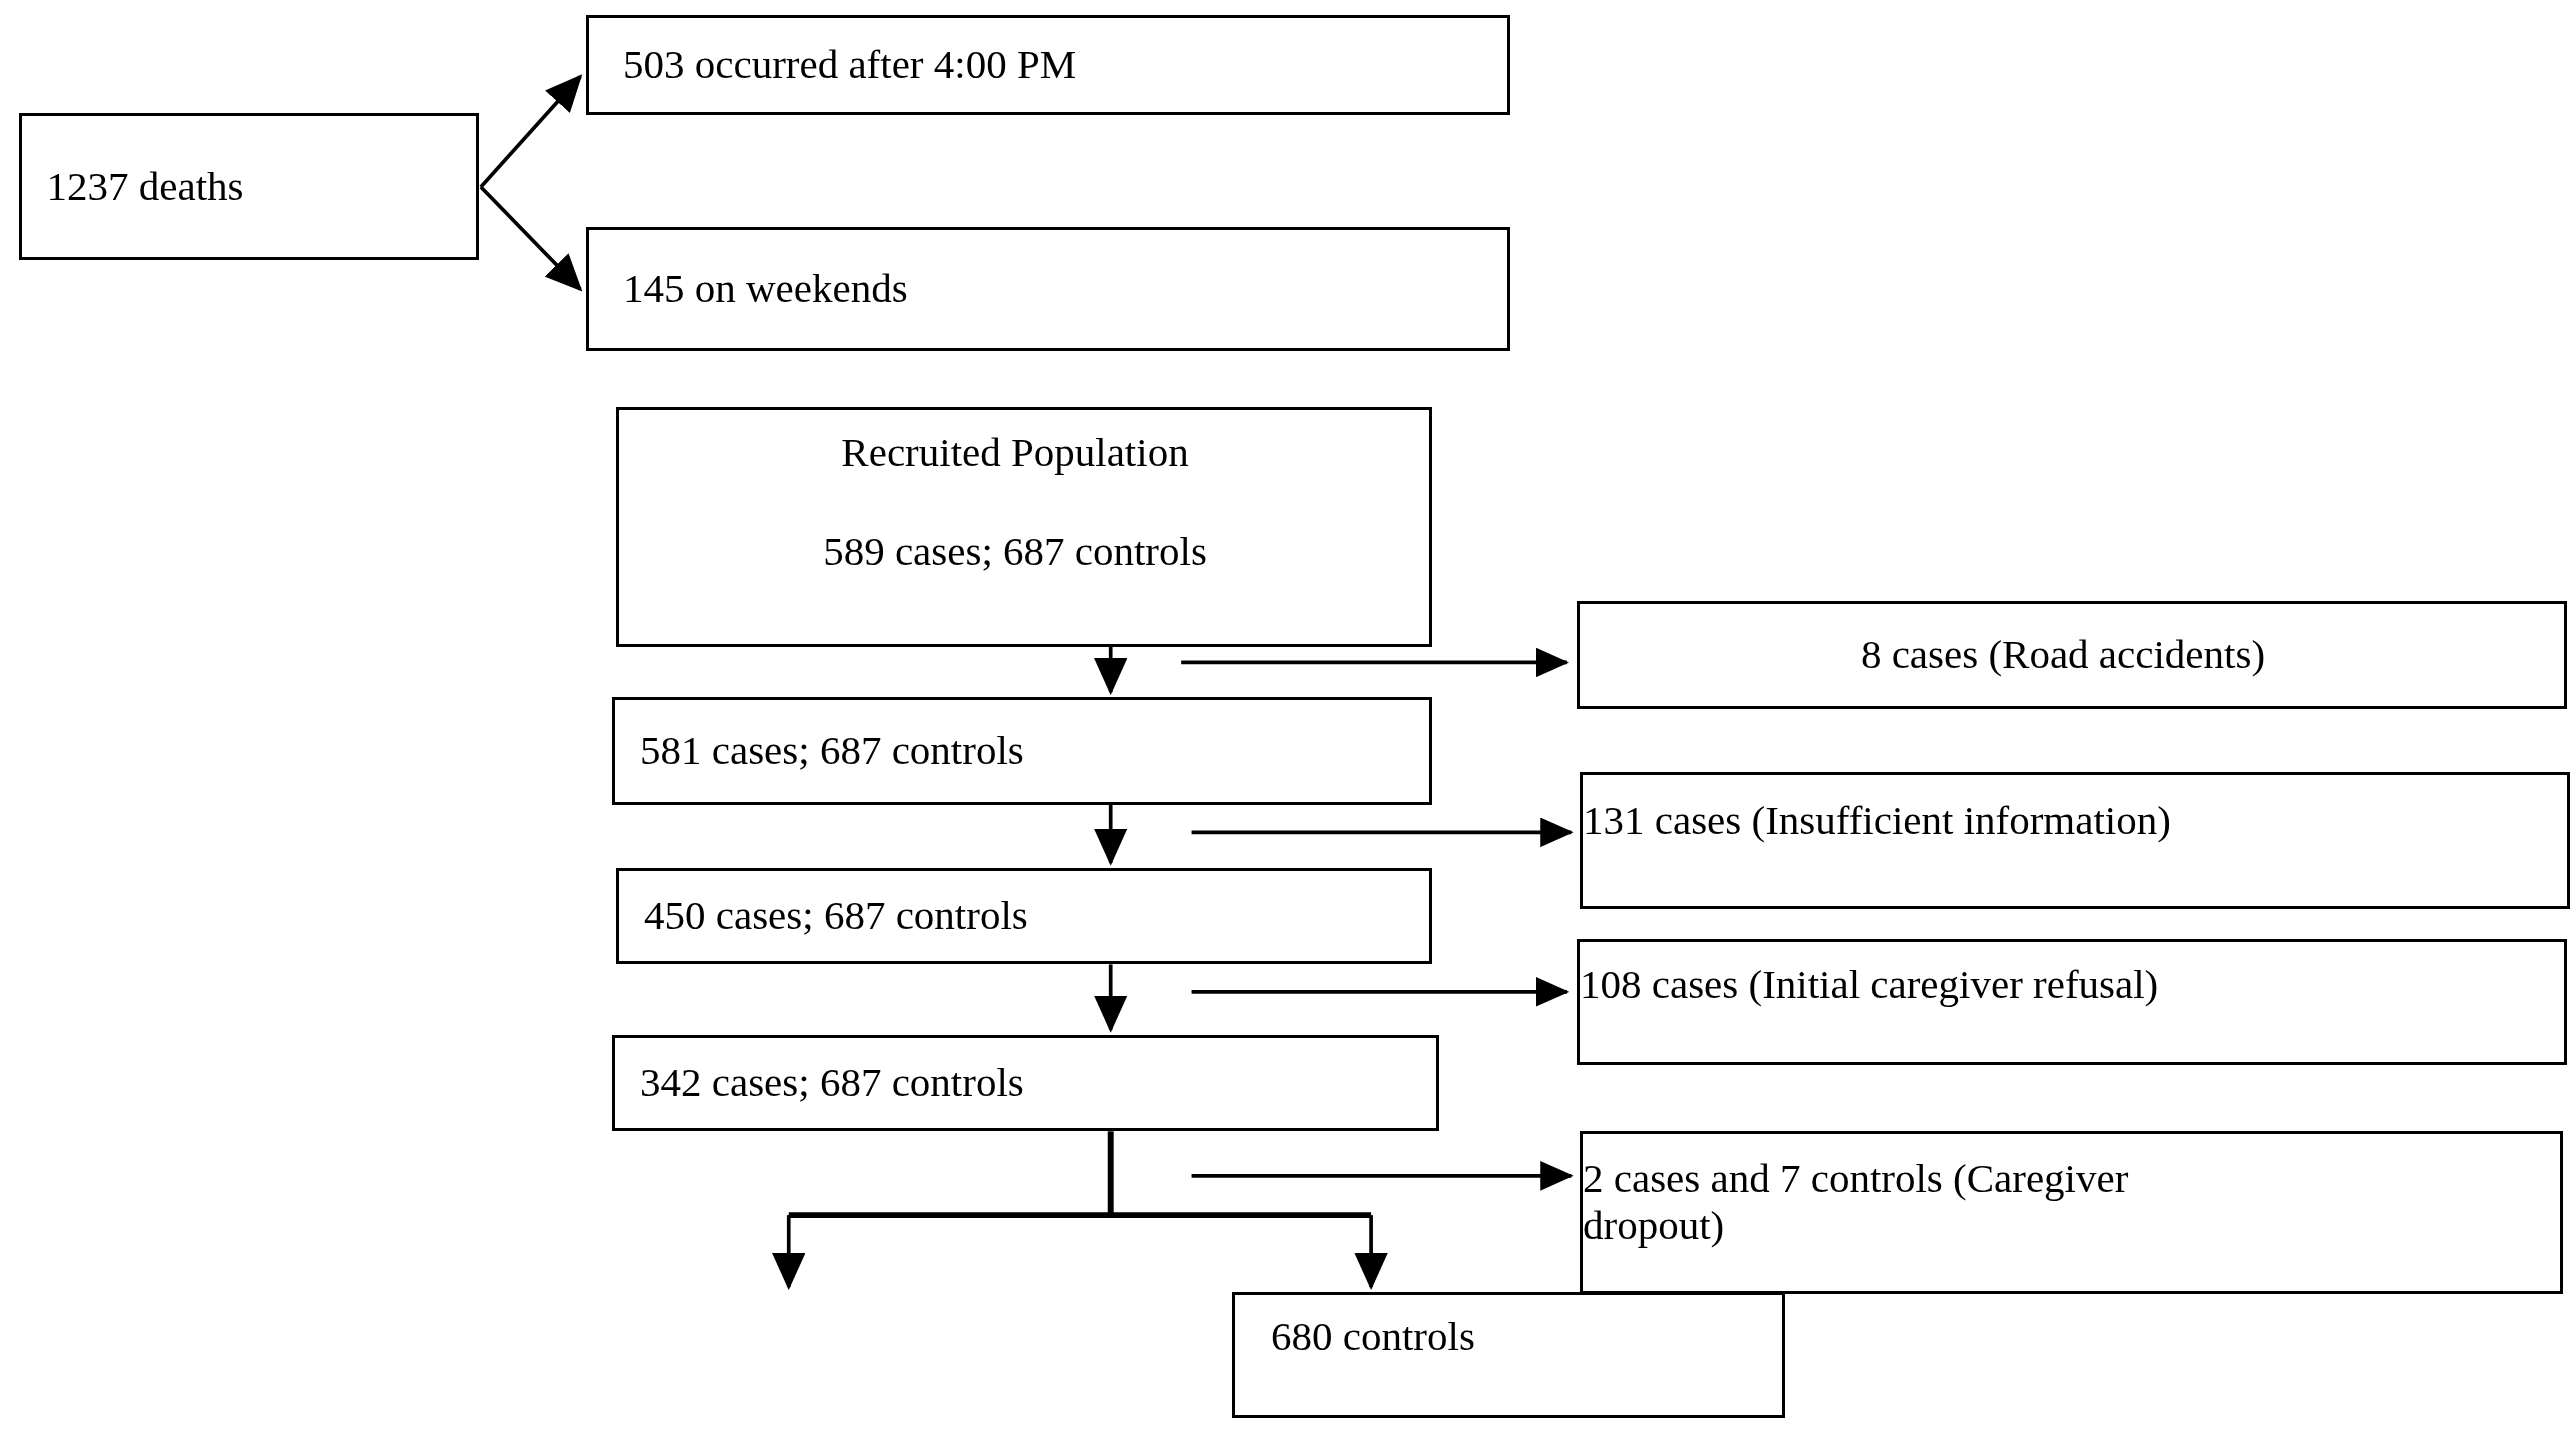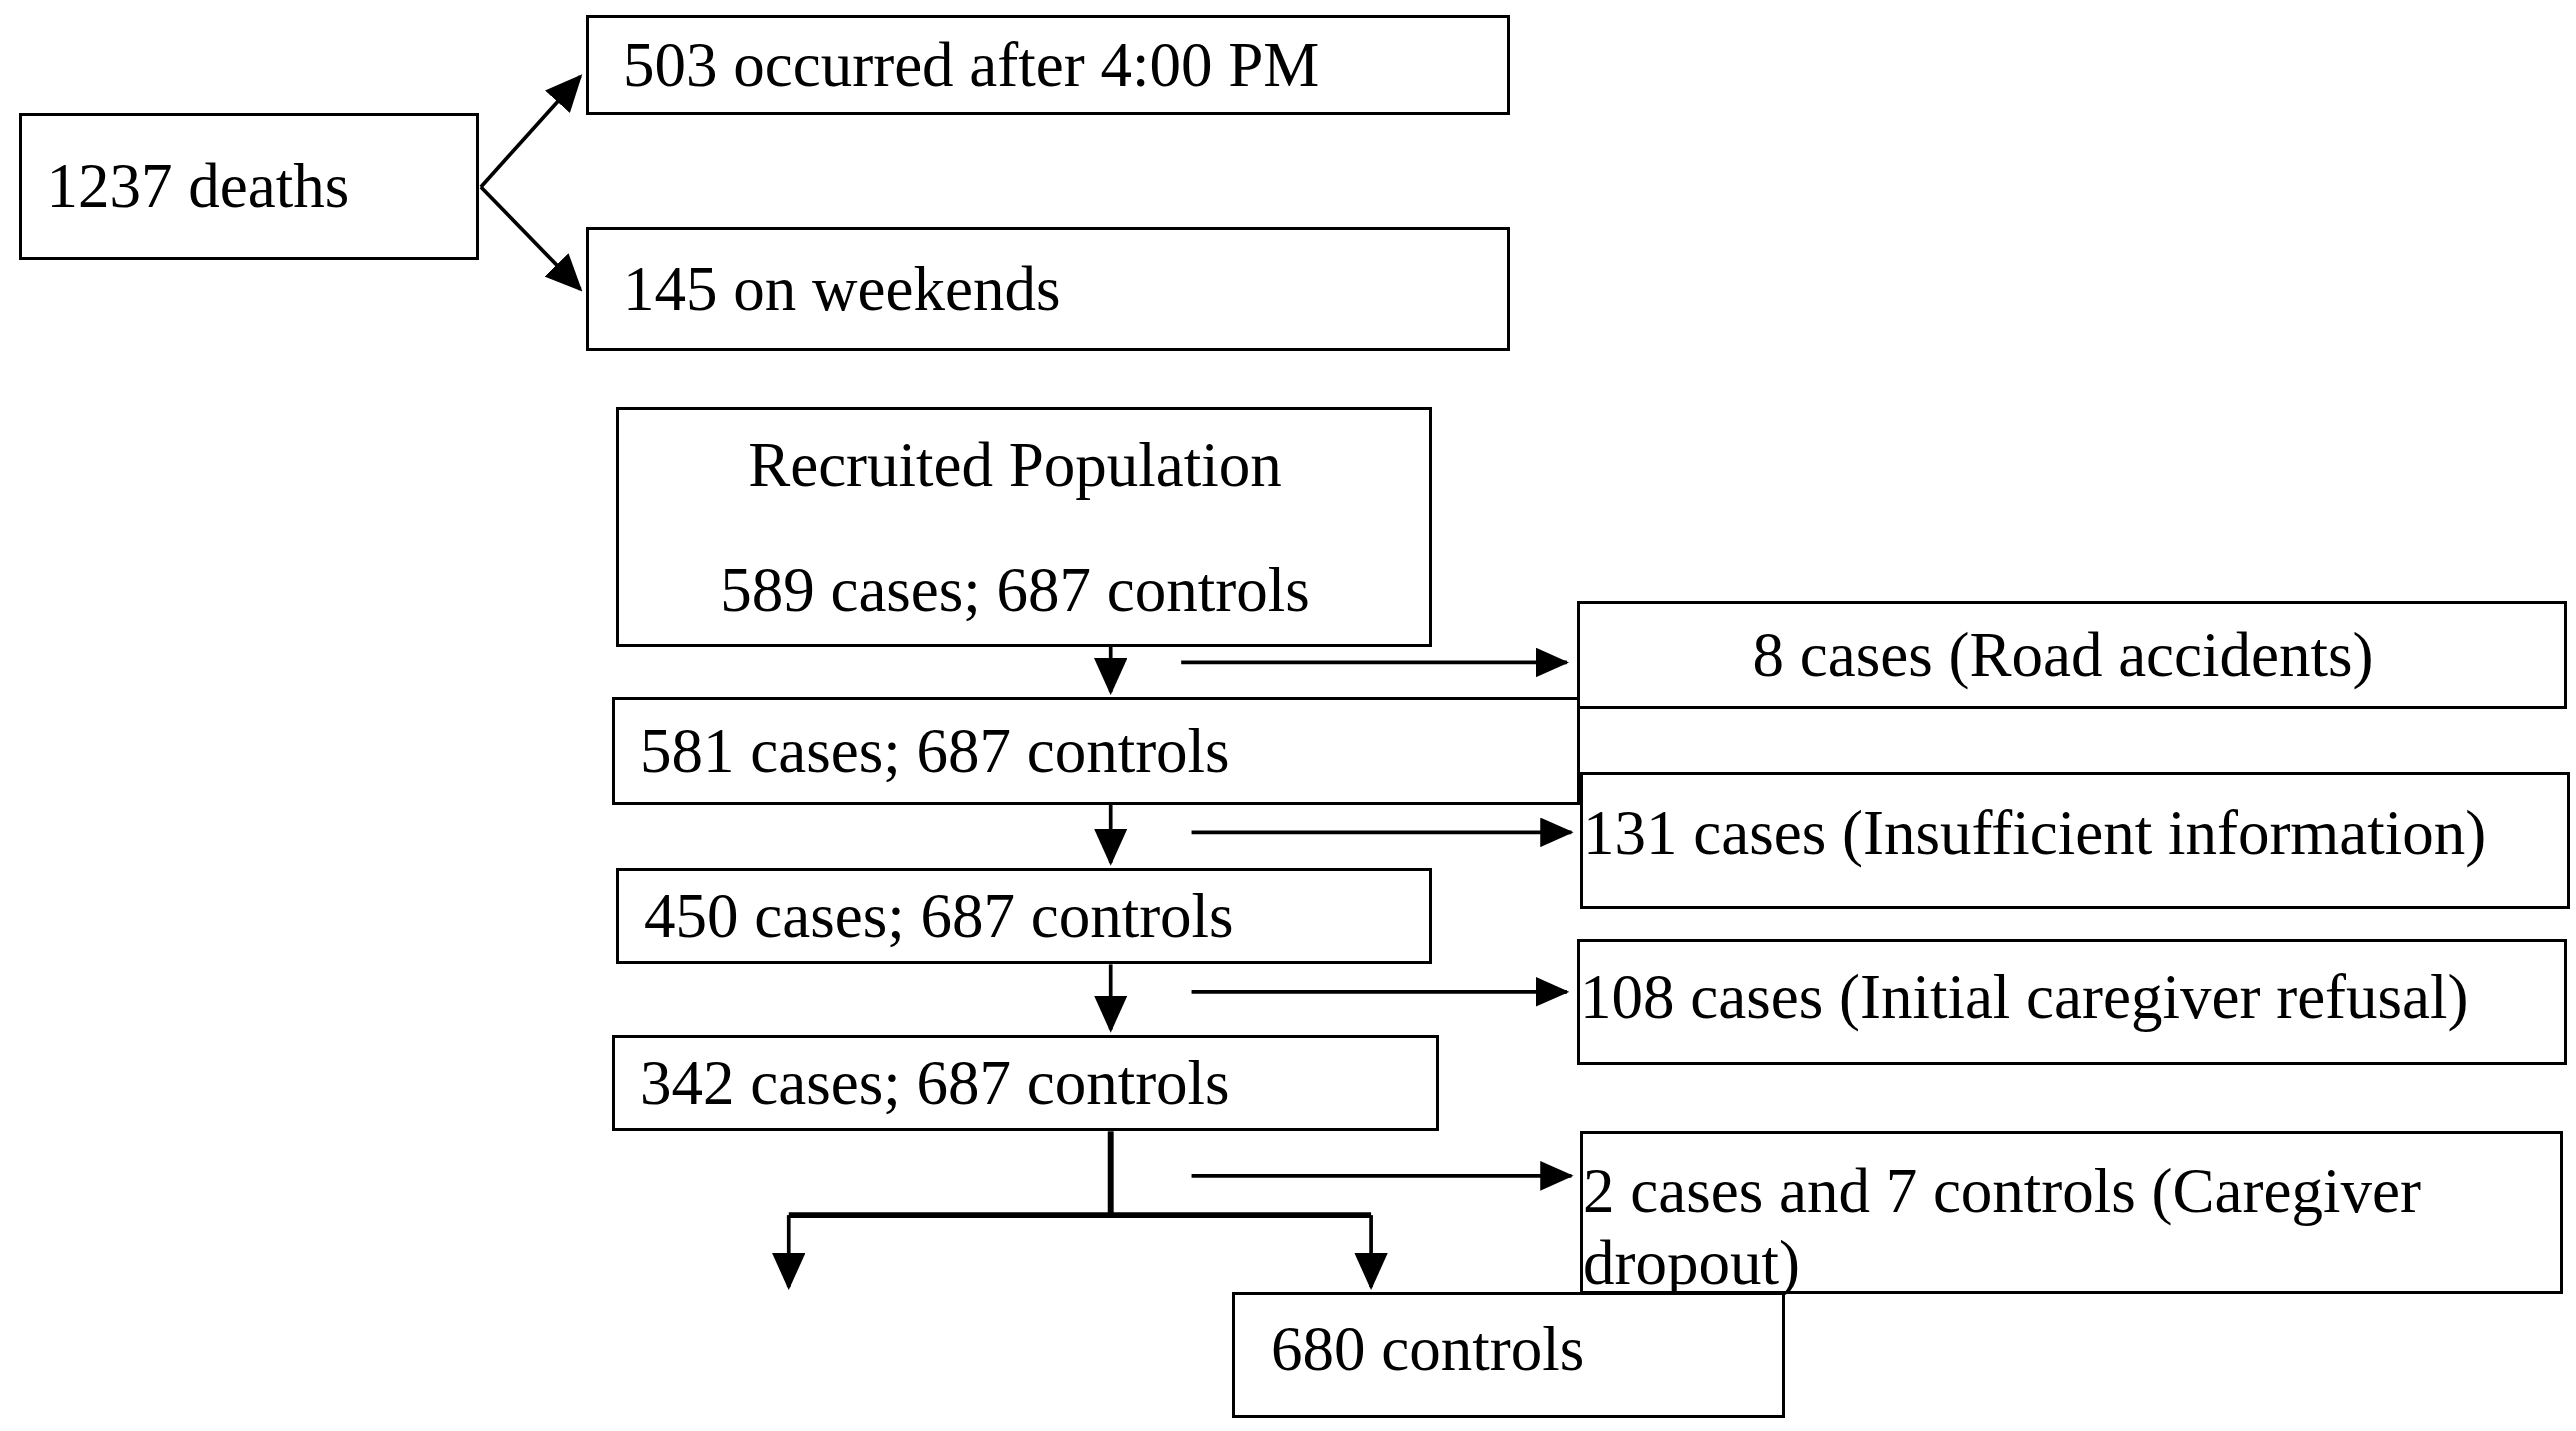--- a/index.html
+++ b/index.html
@@ -40,21 +40,21 @@
   .node .line {
     display: block;
     white-space: pre-wrap;
   }
   .align-left   { align-items: flex-start; text-align: left; }
   .align-center { align-items: center;     text-align: center; }
   .pad-l  { padding-left: 25px; padding-right: 18px; }
   .pad-lw { padding-left: 34px; padding-right: 18px; }
   .pad-c  { padding-right: 18px; }
 
-  .fs-big { font-size: 63px; }
+  .fs-big { font-size: 41px; }
   .gap    { height: 52px; }
 </style>
 </head>
 <body>
 
 <div id="canvas">
 
   <svg id="wires" viewBox="0 0 3472 1929" xmlns="http://www.w3.org/2000/svg">
     <defs>
       <marker id="ah-sm" markerWidth="10" markerHeight="9" refX="9.2" refY="4.5" orient="auto" markerUnits="strokeWidth">
@@ -103,21 +103,21 @@
   <div class="node align-left pad-lw fs-big" style="left:586px; top:227px; width:924px; height:124px;">
     <span class="line">145 on weekends</span>
   </div>
 
   <div class="node align-center pad-c fs-big" style="left:616px; top:407px; width:816px; height:240px; justify-content:flex-start; padding-top:19.3px;">
     <span class="line">Recruited Population</span>
     <span class="gap"></span>
     <span class="line">589 cases; 687 controls</span>
   </div>
 
-  <div class="node align-left pad-l fs-big" style="left:612px; top:697px; width:968px; height:108px;">
+  <div class="node align-left pad-l fs-big" style="left:612px; top:697px; width:820px; height:108px;">
     <span class="line">581 cases; 687 controls</span>
   </div>
 
   <div class="node align-left pad-l fs-big" style="left:616px; top:868px; width:816px; height:96px;">
     <span class="line">450 cases; 687 controls</span>
   </div>
 
   <div class="node align-left pad-l fs-big" style="left:612px; top:1035px; width:827px; height:96px;">
     <span class="line">342 cases; 687 controls</span>
   </div>

